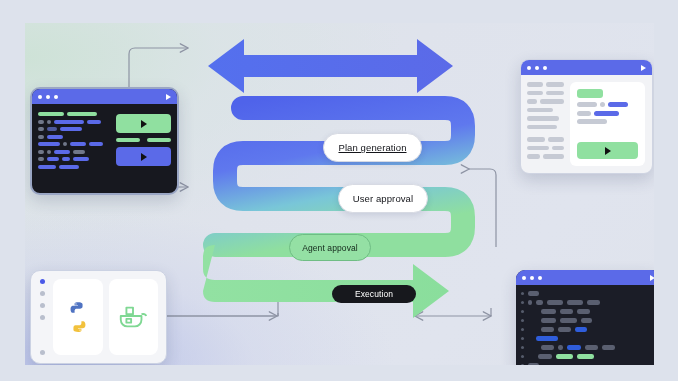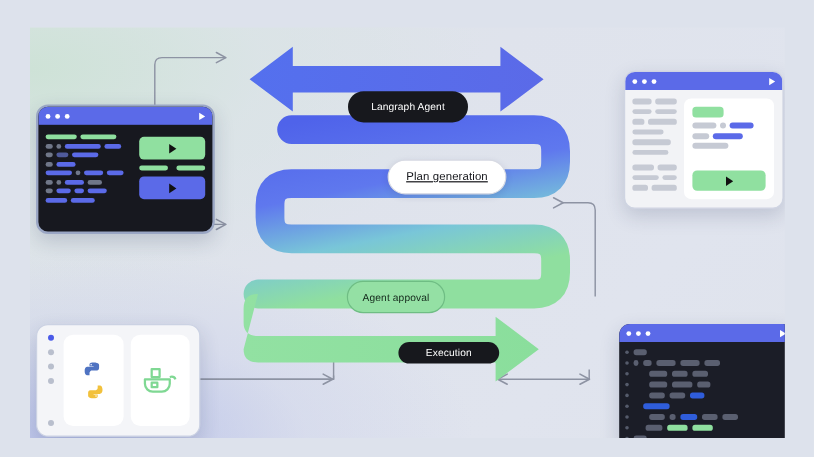--- a/index.html
+++ b/index.html
@@ -154,24 +154,24 @@
       <path d="M190,222
                Q178,222 178,234
                L178,246
                Q178,257 190,257
                L388,257
                L388,241 L424,268 L388,295 L388,279
                L190,279
                Q178,279 178,268 Z" fill="url(#gradGreenArrow)"></path>
     </svg>
 
-    <div class="pill dark" id="pill-langraph">Langraph Agent</div>
 
     <div class="pill white" id="pill-plan">Plan generation</div>
 
+    <div class="pill white" id="pill-user-approval">User approval</div>
 
     <div class="pill green" id="pill-user-appoval">Agent appoval</div>
 
     <div class="pill dark" id="pill-execution">Execution</div>
 
     <div class="win" id="win-left">
       <div class="bar">
         <span class="dots">
           <i></i>
             <i></i>

